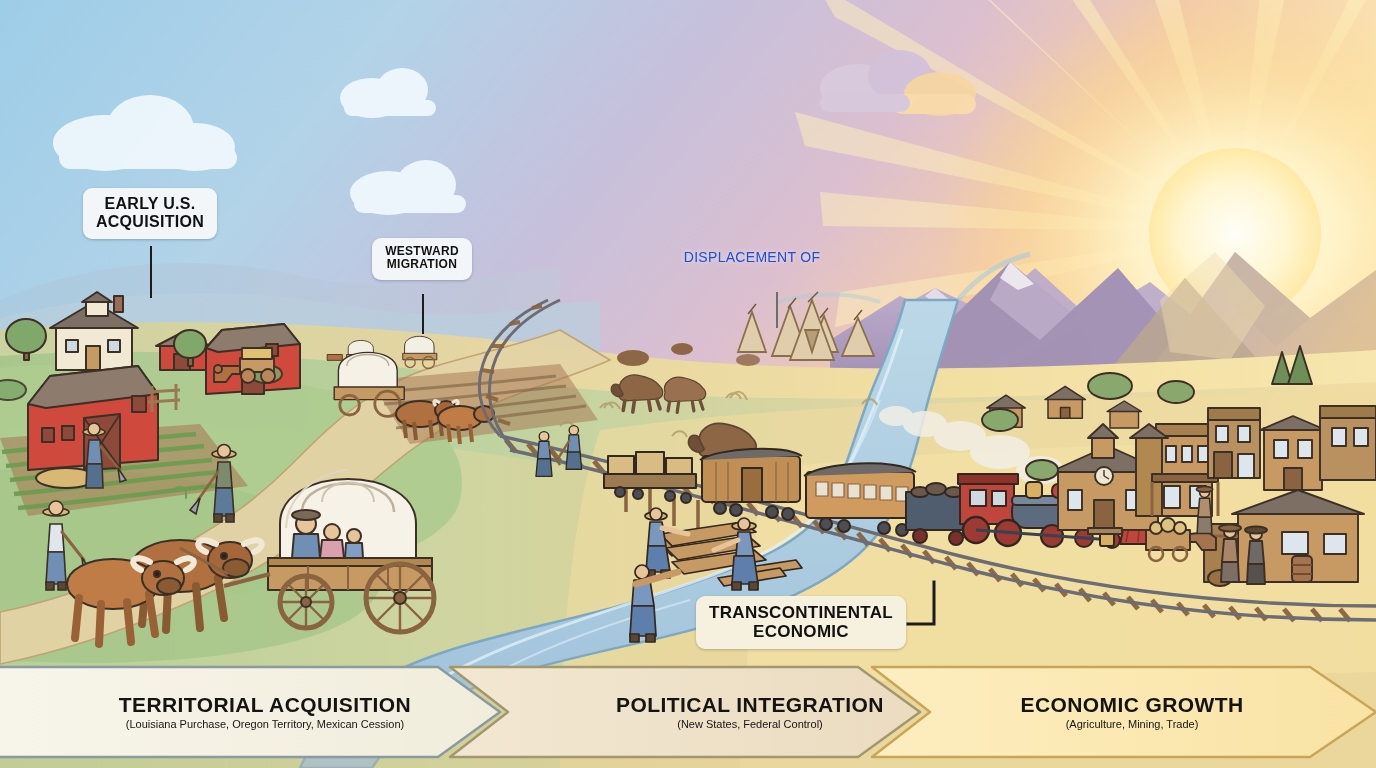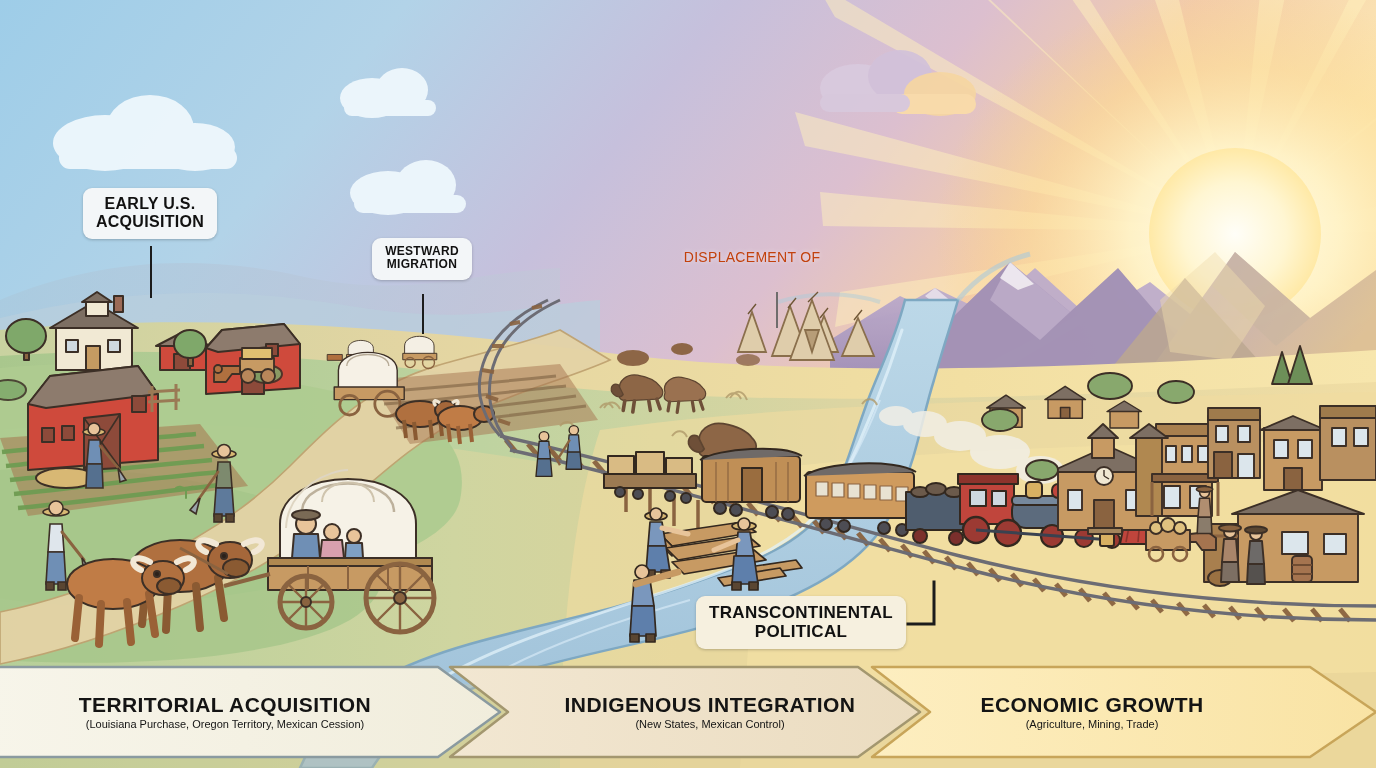--- a/index.html
+++ b/index.html
@@ -32,21 +32,21 @@
   }
   .callout .boxed {
     background:#f3f6f8;
     border-radius:9px;
     padding:7px 13px 8px 13px;
     box-shadow:0 1px 3px rgba(0,0,0,.22);
   }
   .callout.warm .boxed { background:#f6f0df; }
   .callout.plain {
     font-weight:normal;
-    color:#c2410c;
+    color:#1d4ed8;
     text-shadow:0 0 5px rgba(255,255,255,.65);
   }
   .callout.big { font-size:26px; letter-spacing:.6px; }
   .callout.big .boxed { background:transparent; box-shadow:none; padding:0; }
 
   .lead-v {
     position:absolute;
     width:2px;
     background:#1c1c1c;
     z-index:29;
@@ -61,20 +61,21 @@
     width:1376px; height:113px;
     z-index:40;
   }
   .arrow {
     position:absolute;
     top:12px; height:90px;
     display:flex; flex-direction:column;
     align-items:center; justify-content:center;
     text-align:center;
     color:#141414;
+    margin-left:40px;
   }
   .arrow .atitle {
     font-size:21px; font-weight:bold; letter-spacing:.4px;
     line-height:1.1;
   }
   .arrow .asub { font-size:11px; line-height:1.25; margin-top:2px; }
 </style>
 </head>
 <body>
 
@@ -885,21 +886,21 @@
   <div class="callout plain" style="left:672px; top:250px; width:160px; font-size:14px;">
     <div class="boxed" style="background:transparent; box-shadow:none; padding:0;">
       <div>DISPLACEMENT OF</div>
     </div>
   </div>
   <div class="lead-v soft" style="left:776px; top:292px; height:36px;"></div>
 
   <div class="callout warm" style="left:700px; top:596px; width:202px; font-size:17px;">
     <div class="boxed">
       <div>TRANSCONTINENTAL</div>
-      <div>POLITICAL</div>
+      <div>ECONOMIC</div>
     </div>
   </div>
   <svg class="lead-elbow" style="left:906px; top:580px;" width="44" height="50" viewBox="0 0 44 50">
     <path d="M2,44 L28,44 L28,2" fill="none" stroke="#1c1c1c" stroke-width="3" stroke-linecap="square"></path>
   </svg>
 
 
   <div id="banner">
     <svg class="layer" style="height:113px;" viewBox="0 0 1376 113">
       <defs>
@@ -923,22 +924,22 @@
 
       <path d="M-12,12 L438,12 L500,57 L438,102 L-12,102 Z" fill="url(#ag1)" stroke="#8a9aa0" stroke-width="2.5" stroke-linejoin="round"></path>
     </svg>
 
     <div class="arrow" style="left:0px; width:450px;">
       <div class="atitle">TERRITORIAL ACQUISITION</div>
       <div class="asub">(Louisiana Purchase, Oregon Territory, Mexican Cession)</div>
     </div>
 
     <div class="arrow" style="left:500px; width:420px;">
-      <div class="atitle">INDIGENOUS INTEGRATION</div>
-      <div class="asub">(New States, Mexican Control)</div>
+      <div class="atitle">POLITICAL INTEGRATION</div>
+      <div class="asub">(New States, Federal Control)</div>
     </div>
 
     <div class="arrow" style="left:892px; width:400px;">
       <div class="atitle">ECONOMIC GROWTH</div>
       <div class="asub">(Agriculture, Mining, Trade)</div>
     </div>
   </div>
 
 </div>
 

